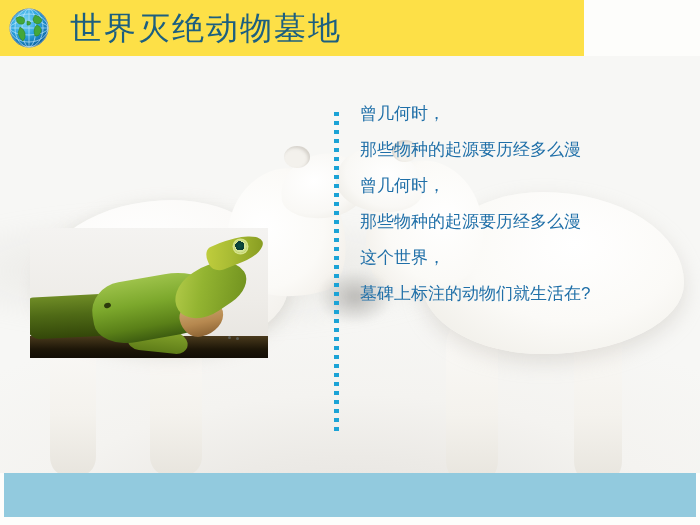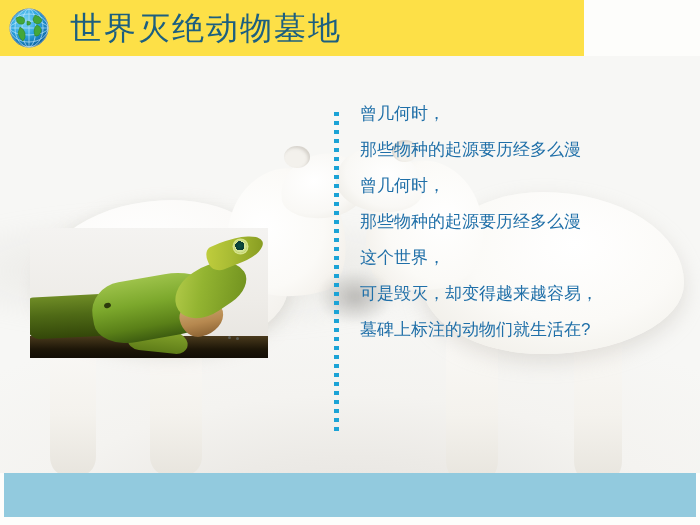--- a/index.html
+++ b/index.html
@@ -334,19 +334,18 @@
   </div>
 
   <div class="divider"></div>
 
   <div class="body-text">
     <span class="line">曾几何时，</span>
     <span class="line">那些物种的起源要历经多么漫</span>
     <span class="line">曾几何时，</span>
     <span class="line">那些物种的起源要历经多么漫</span>
     <span class="line">这个世界，</span>
-    <span class="line">可是毁灭，却变得越来越容易，</span>
     <span class="line">墓碑上标注的动物们就生活在?</span>
   </div>
 
   <div class="footer-band"></div>
 
 </div>
 
 </body></html>

